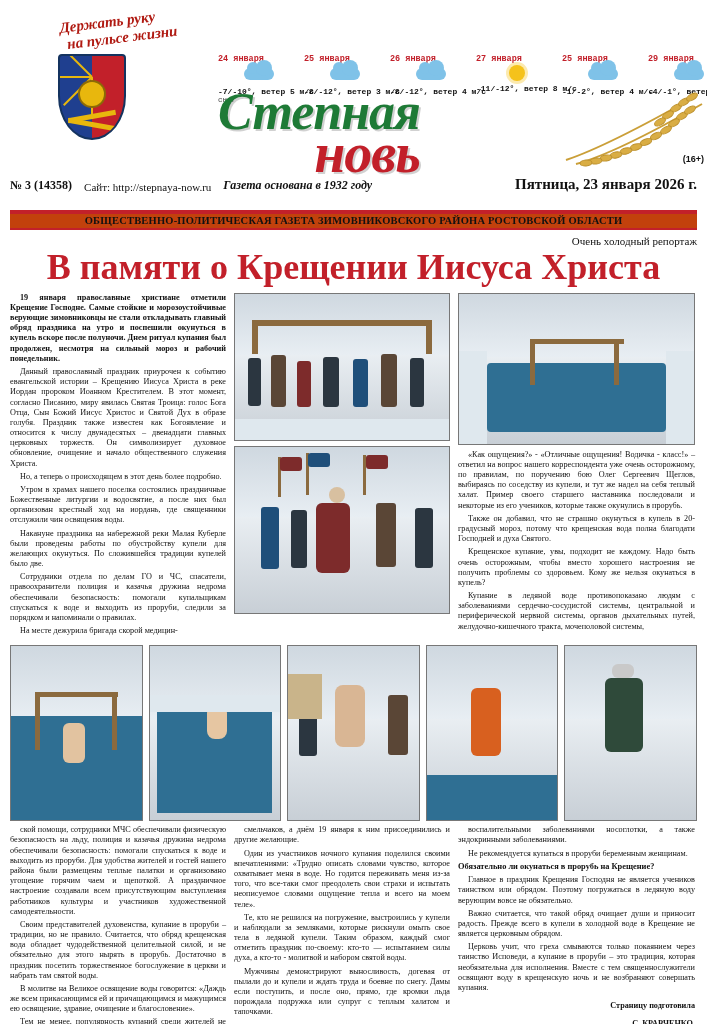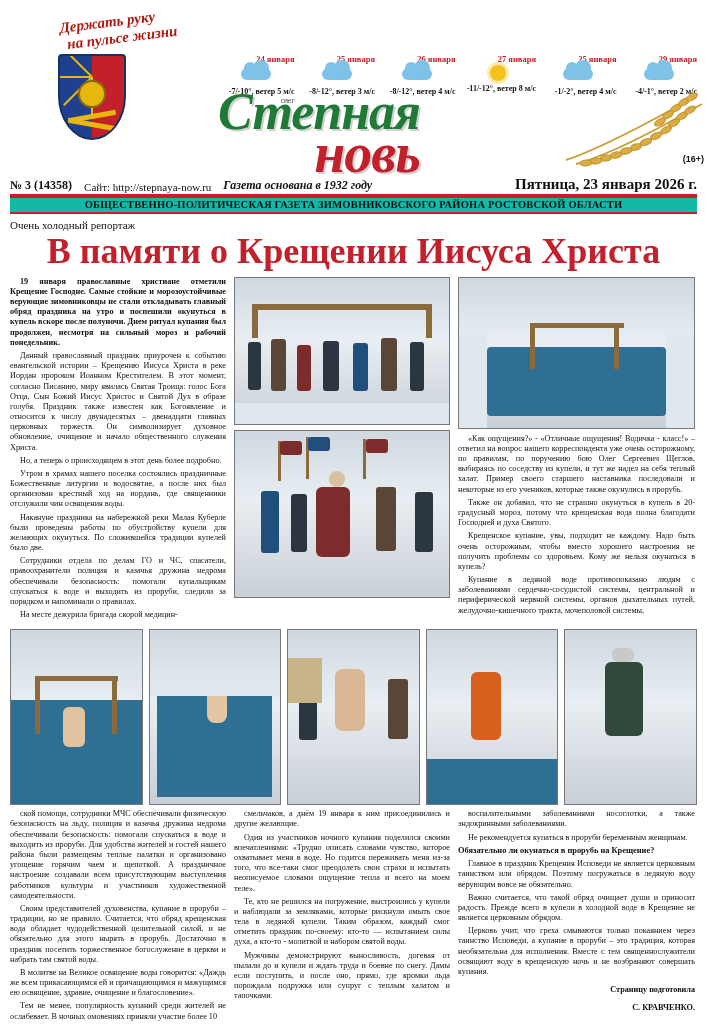--- a/index.html
+++ b/index.html
@@ -48,21 +48,21 @@
     position:absolute; left:8px; right:8px; top:58px; height:5px;
     background:#e8b70d; transform: rotate(-10deg);
   }
   .coat .bar2 { top:66px; transform: rotate(10deg); }
 
   
   .weather {
     position:absolute; left: 208px; top: 48px; right: 0;
     display:flex; gap: 4px; justify-content:space-between;
   }
-  .w-item { width: 82px; text-align:right; font-family:Liberation Serif, serif; }
+  .w-item { width: 82px; text-align:left; font-family:Liberation Mono, monospace; }
   .w-date { color:#c2202a; font-size:8.5px; font-weight:bold; white-space:nowrap; }
   .w-icon { height: 18px; margin: 1px 0; position:relative; }
   .cloud {
     position:relative; width:30px; height:12px; margin:4px auto 0;
     background:#7fc2e8; border-radius:8px;
   }
   .cloud:before, .cloud:after {
     content:""; position:absolute; background:#7fc2e8; border-radius:50%;
   }
   .cloud:before { width:12px; height:12px; left:3px; top:-6px; }
@@ -92,35 +92,35 @@
     opacity: .95;
   }
   .age-mark {
     position:absolute; right: 2px; top: 62px;
     font-family:"Liberation Sans", sans-serif; font-size:9px; font-weight:bold;padding-left:8px;
   }
 
   
   .info-line {
     display:flex; align-items:flex-end; gap: 12px;
-    border-bottom: 3px solid #c2202a; padding-bottom: 1px;
+    border-bottom: 3px solid #c2202a; padding-bottom: 17px;
     font-family:"Liberation Serif", serif;
   }
   .issue-no { font-weight:bold; font-size:12px; }
   .site { font-size:11px; }
   .founded { font-weight:bold; font-style:italic; font-size:12px; }
   .date-line { margin-left:auto; font-weight:bold; font-size:15px; }
 
   .subhead {
-    background:#14b8a6; border-bottom:2px solid #c2202a; border-top:1px solid #c2202a;
+    background:#c2410c; border-bottom:2px solid #c2202a; border-top:1px solid #c2202a;
     text-align:center; font-weight:bold; font-size:10.5px; letter-spacing:.2px;
     padding:1px 0 2px; font-family:"Liberation Serif", serif;
   }
 
-  .kicker { text-align:left; font-size:11px; margin-top:5px; font-style:normal; }
+  .kicker { text-align:right; font-size:11px; margin-top:5px; font-style:normal; }
   .headline {
     text-align:center; color:#c2202a; font-weight:bold;
     font-size: 36px; line-height:1.05; margin: 2px 0 6px;
     font-family:Liberation Serif, serif;
   }
 
   
   .cols { display:flex; gap: 8px; }
   .col { font-size: 8.2px; line-height: 1.24; text-align: justify; }
   .col p { margin: 0 0 3px; text-indent: 10px; }
@@ -386,21 +386,21 @@
     <div class="col c2">
       <p>смельчаков, а днём 19 января к ним присоединились и другие желающие.</p>
       <p>Один из участников ночного купания поделился своими впечатлениями: «Трудно описать словами чувство, которое охватывает меня в воде. Но годится переживать меня из-за того, что все-таки смог преодолеть свои страхи и испытать неописуемое словами ощущение тепла и всего на моем теле».</p>
       <p>Те, кто не решился на погружение, выстроились у купели и наблюдали за земляками, которые рискнули омыть свое тела в ледяной купели. Таким образом, каждый смог отметить праздник по-своему: кто-то — испытанием силы духа, а кто-то - молитвой и набором святой воды.</p>
       <p>Мужчины демонстрируют выносливость, догевая от пылали до и купели и ждать труда и боевне по снегу. Дамы если поступить, и после оно, прямо, где кромки льда порождала  подружка или супруг с теплым халатом и тапочками.</p>
     </div>
     <div class="col c3">
       <p>воспалительными заболеваниями носоглотки, а также эндокринными заболеваниями.</p>
       <p>Не рекомендуется купаться в проруби беременным женщинам.</p>
       <p class="subhead-small">Обязательно ли окунаться в прорубь на Крещение?</p>
-      <p>Главное в праздник Крещения Исповеди не является церковным таинством или обрядом. Поэтому погружаться в ледяную воду верующим вовсе не обязательно.</p>
+      <p>Главное в праздник Крещения Господня не является учеников таинством или обрядом. Поэтому погружаться в ледяную воду верующим вовсе не обязательно.</p>
       <p>Важно считается, что такой обряд очищает души и приносит радость. Прежде всего в купели в холодной воде в Крещение не является церковным обрядом.</p>
       <p>Церковь учит, что греха смываются только покаянием через таинство Исповеди, а купание в проруби – это традиция, которая необязательна для исполнения. Вместе с тем священнослужители освящают воду в крещенскую ночь и не возбраняют совершать купания.</p>
       <div class="sign">Страницу подготовила</div>
       <div class="sign">С. КРАВЧЕНКО.</div>
     </div>
   </div>
 
 </div>
 
 </body></html>

